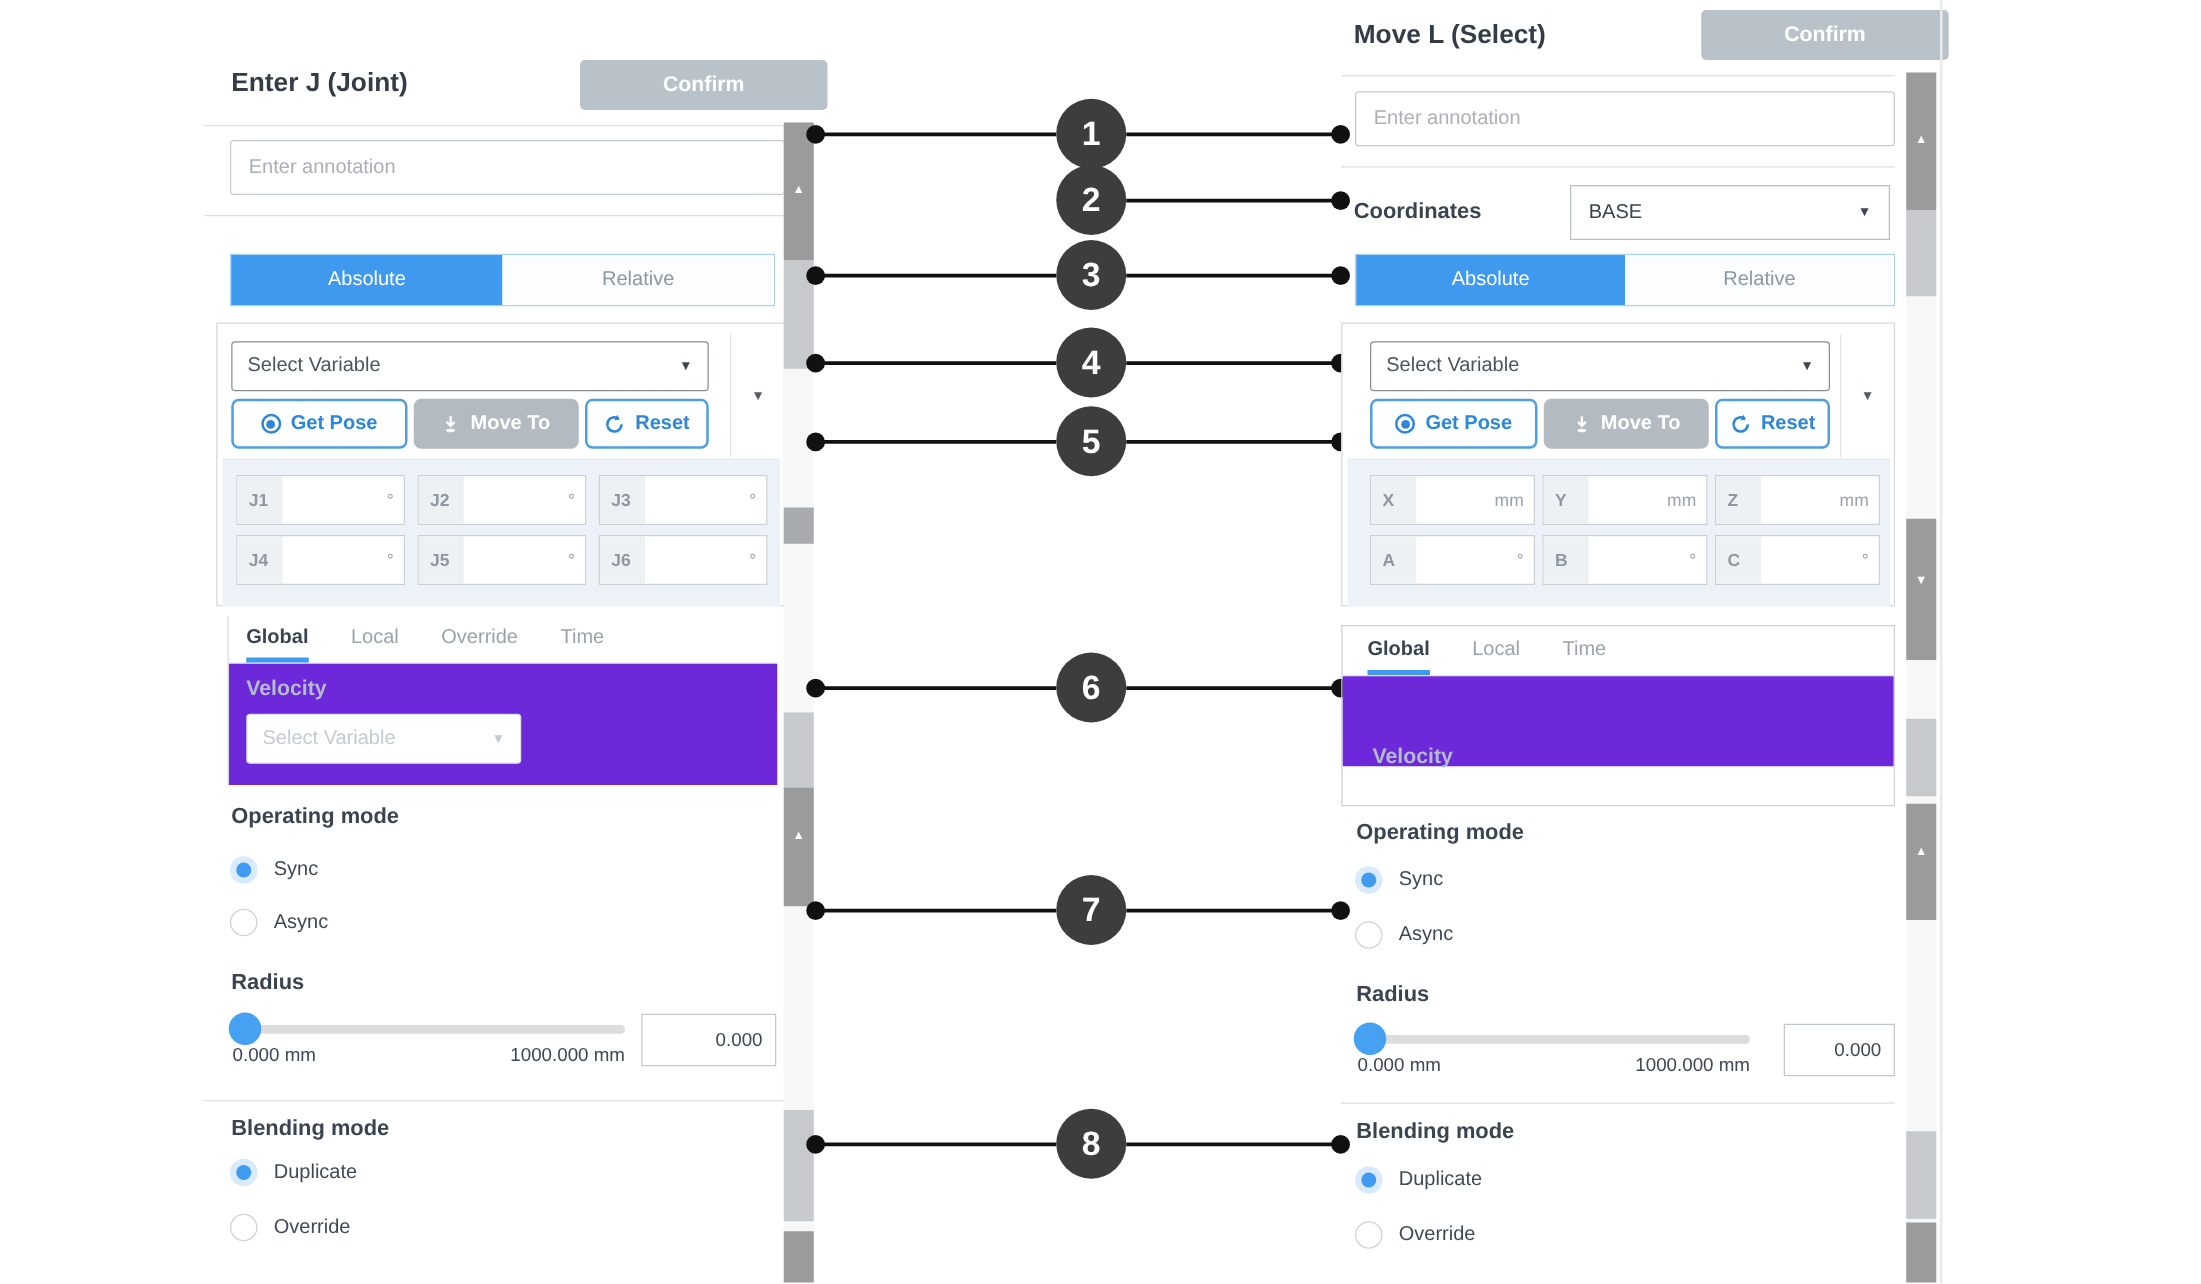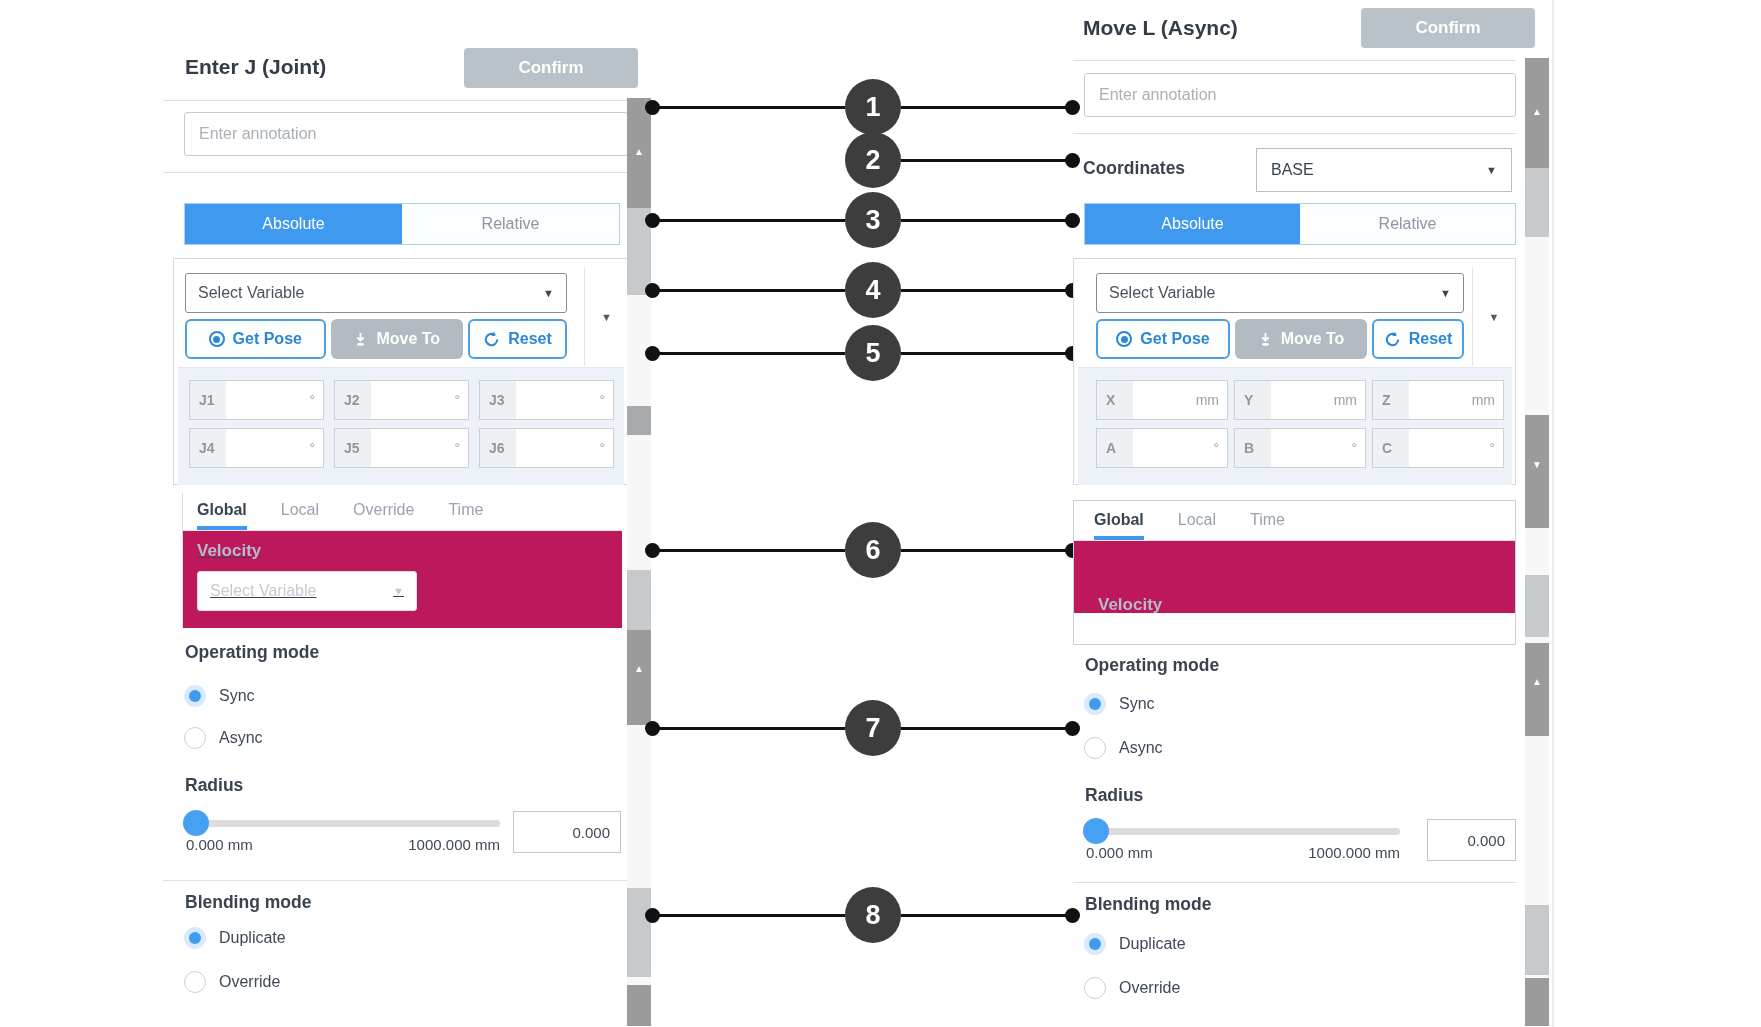--- a/index.html
+++ b/index.html
@@ -3,21 +3,21 @@
 <meta charset="utf-8">
 <style>
   * { margin:0; padding:0; box-sizing:border-box; }
   html,body { background:#fff; }
   body { font-family:"Liberation Sans", sans-serif; color:#3a4450; }
   .stage { position:relative; width:1761px; height:1027px; overflow:hidden; background:#fff; }
   .abs { position:absolute; }
 
   .panel-title { font-size:21px; font-weight:bold; color:#333c47; }
   .btn-confirm { background:#b9c1c9; color:#fff; font-weight:bold; font-size:17px;
-    border:none; border-radius:4px; width:174px; height:40px; text-align:center; line-height:40px; }
+    border:none; border-radius:4px; width:198px; height:40px; text-align:center; line-height:40px; }
   .hr { background:#dcdfe3; height:1px; }
   .vr { background:#e8eaed; width:2px; }
 
   .annot-input { width:100%; height:44px; border:1px solid #c6cbd0; border-radius:3px;
     font-family:inherit; font-size:16px; padding:0 14px; color:#3a4450; outline:none; }
   .annot-input::placeholder { color:#a9b0b7; }
 
   .tabpair { display:flex; border:1px solid #a9d3f4; height:42px; }
   .tabpair .tab { flex:1; text-align:center; line-height:40px; font-size:16px; }
   .tab.active { background:#3f99ee; color:#fff; }
@@ -44,21 +44,21 @@
   .fields { background:#edf1f8; border-top:1px solid #e3e7ee; }
   .field { position:absolute; height:40px; background:#fff; border:1px solid #ccd1d6;
     display:flex; align-items:center; }
   .field .flabel { width:36px; align-self:stretch; background:#eef1f4; color:#8f98a2;
     font-weight:bold; font-size:14px; display:flex; align-items:center; padding-left:9px; }
   .field .funit { margin-left:auto; color:#9aa3ab; font-size:14px; padding-right:8px; }
 
   .speedtabs { display:flex; gap:34px; font-size:16px; }
   .stab { color:#9aa3ad; padding-bottom:7px; }
   .stab.active { color:#3a4450; font-weight:bold; border-bottom:4px solid #3f99ee; }
-  .lightpanel { background:#be185d;text-decoration:underline; }
+  .lightpanel { background:#6d28d9; }
   .dimlabel { font-weight:bold; font-size:17px; color:#b3bcc9; }
   .select.disabled { border:1px solid #d9dee3; color:#c3cad1; }
   .select.disabled .chev { color:#c3cad1; }
 
   .sect-h { font-weight:bold; font-size:17.5px; color:#3a4450; }
   .radio-row { display:flex; align-items:center; gap:13px; }
   .radio-o { width:22px; height:22px; border-radius:50%; background:#fff; border:1px solid #ccd2d8;
     display:flex; align-items:center; justify-content:center; }
   .radio-row.sel .radio-o { background:#d9eafc; border:none; }
   .radio-d { width:12px; height:12px; border-radius:50%; background:transparent; }
@@ -281,21 +281,21 @@
       </div>
       <div class="co-line" style="left: 652px; top: 913.5px; width: 193px;"></div>
       <div class="co-dot" style="left: 645px; top: 907.5px;"></div>
       <div class="co-line" style="left: 901px; top: 913.5px; width: 172px;"></div>
       <div class="co-dot" style="left: 1065px; top: 907.5px;"></div>
       <div class="co-circle" style="left: 845px; top: 887px;">
         <span>8</span>
       </div>
     </div>
 
-  <div class="abs panel-title" style="left:1083px; top:16px;">Move L (Async)</div>
+  <div class="abs panel-title" style="left:1083px; top:16px;">Move L (Select)</div>
   <div class="abs btn-confirm" style="left:1361px; top:8px;">Confirm</div>
   <div class="abs hr" style="left:1073px; top:60px; width:443px;"></div>
 
   <input class="abs annot-input" style="left: 1084px; top: 73px; width: 432px;" type="text" placeholder="Enter annotation">
   <div class="abs hr" style="left:1073px; top:133px; width:443px;"></div>
 
   <div class="abs sect-h" style="left:1083px; top:158px;">Coordinates</div>
   <div class="abs coord-select" style="left:1256px; top:148px; width:256px;">
     <span>BASE</span>
     <span class="chev">▼</span>

